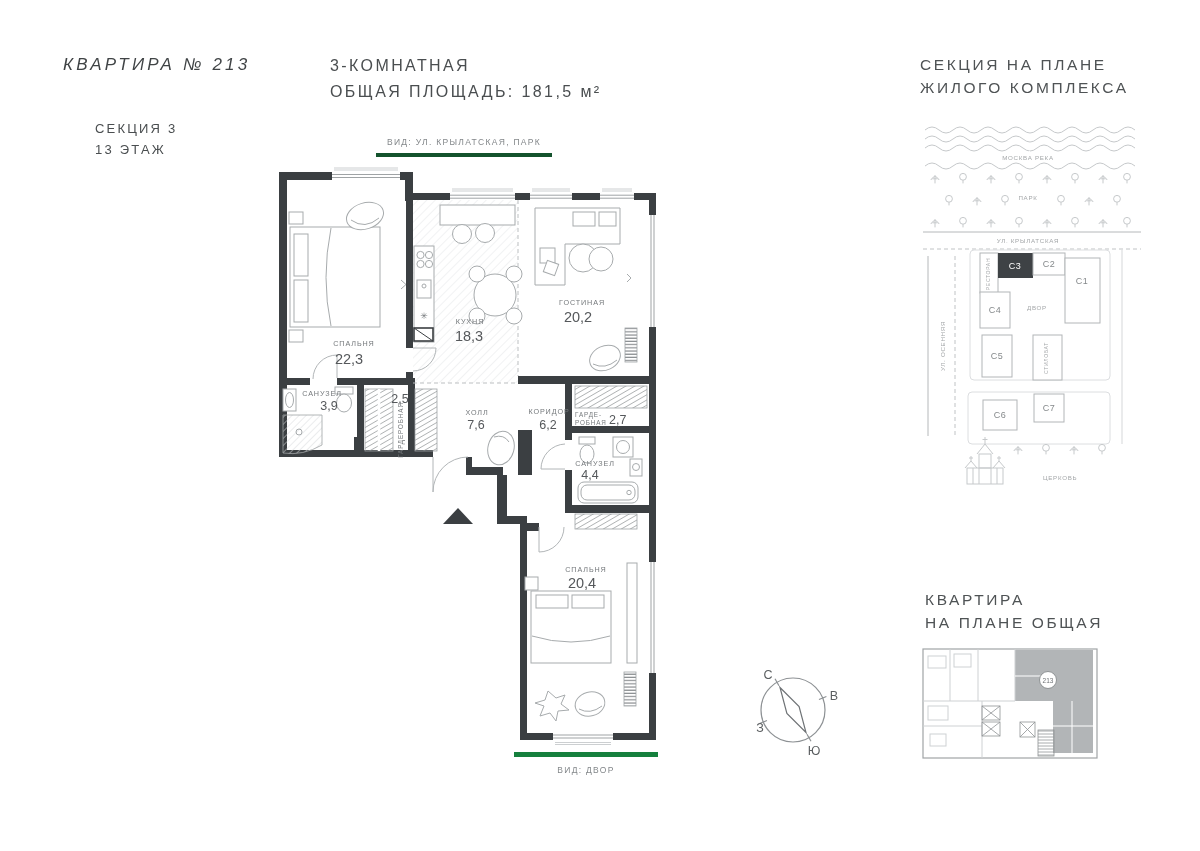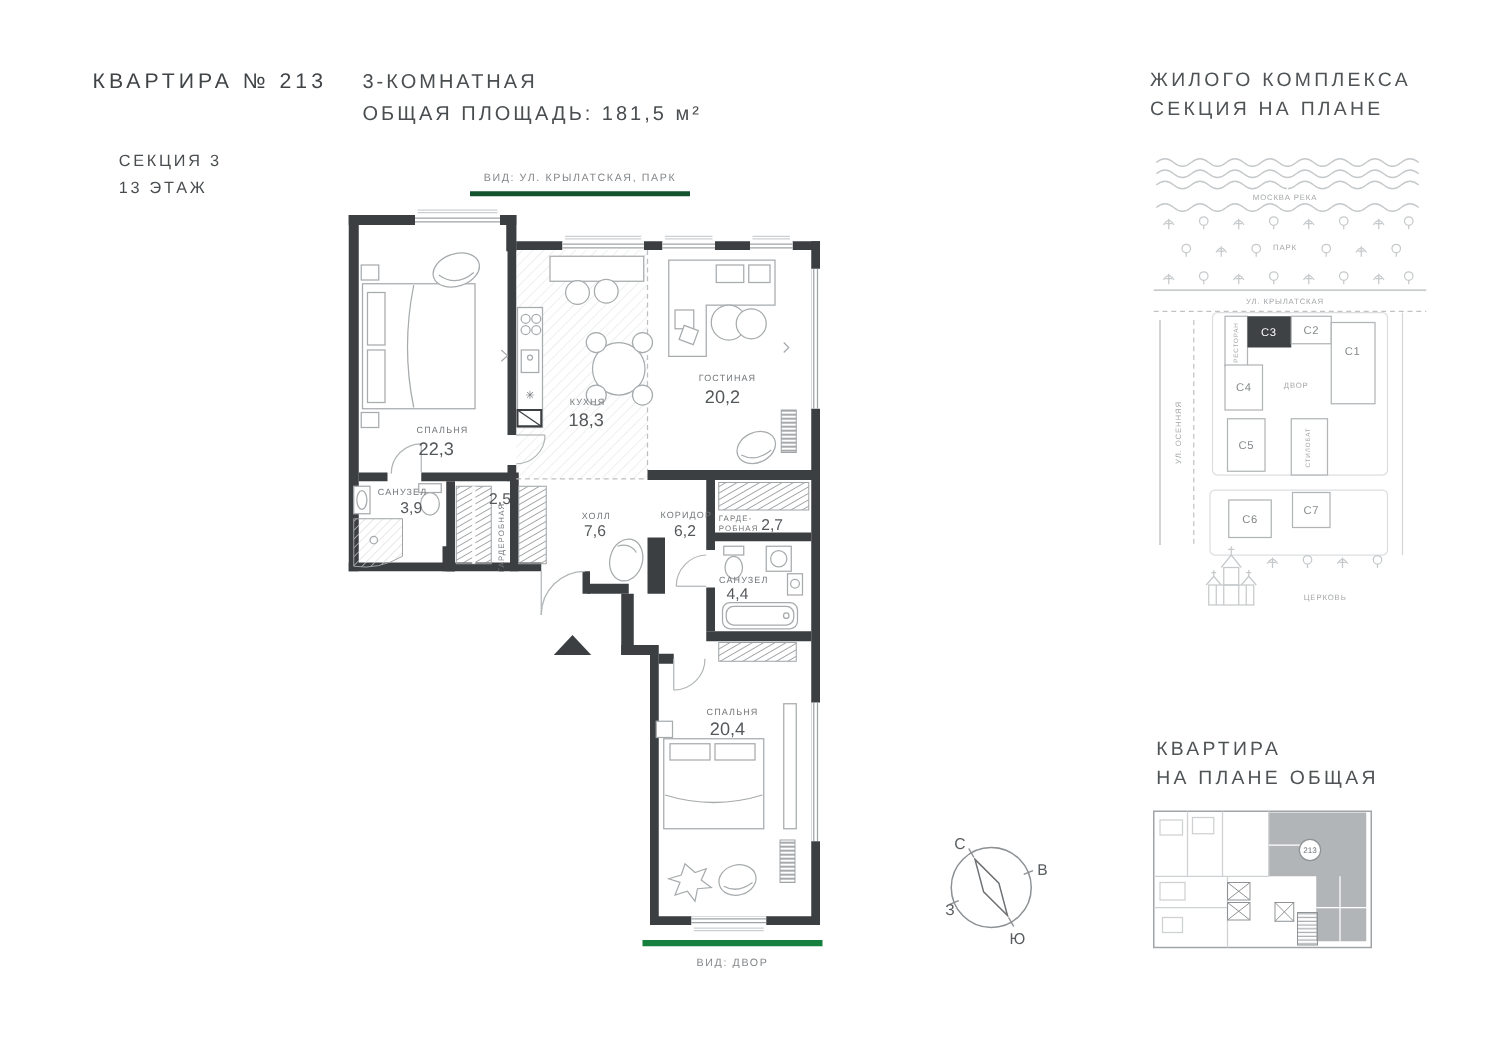--- a/index.html
+++ b/index.html
@@ -1,21 +1,21 @@
 <!DOCTYPE html>
 <html><head>
 <meta charset="utf-8">
 <style>
   html,body{margin:0;padding:0;background:#fff;}
   body{width:1200px;height:851px;position:relative;overflow:hidden;
        font-family:"Liberation Sans",sans-serif;color:#45494b;}
   .abs{position:absolute;}
   .title{font-size:17px;letter-spacing:3.2px;color:#404446;}
   .sub{font-size:13px;letter-spacing:2.2px;line-height:21px;color:#4a4e50;margin-left:32px;}
-  .spec{font-size:16px;letter-spacing:2.4px;line-height:26px;color:#4a4e50;}
+  .spec{font-size:16px;letter-spacing:2.4px;line-height:26px;color:#4a4e50;margin-left:40px;}
   .rtitle{font-size:15.5px;letter-spacing:2.6px;line-height:23px;color:#4f5355;}
   .viewlab{font-size:8.5px;letter-spacing:1.3px;color:#83878a;text-align:center;}
   svg text{font-family:"Liberation Sans",sans-serif;}
   .rname{font-size:7.2px;letter-spacing:.9px;fill:#74787b;}
   .rarea{font-size:14.5px;fill:#55585b;}
   .rarea-s{font-size:12.5px;fill:#55585b;}
   .wall{fill:#3b3f42;}
   .furn{stroke:#a7abad;fill:#fff;stroke-width:1;}
   .furnN{stroke:#a7abad;fill:none;stroke-width:1;}
   .door{stroke:#b2b6b8;fill:none;stroke-width:1;}
@@ -27,32 +27,32 @@
   .sitesec{font-size:9px;letter-spacing:.5px;fill:#85898b;}
   .siteln{stroke:#c6c9cb;fill:none;stroke-width:1;}
   .bld{stroke:#b2b5b7;fill:#fff;stroke-width:1;}
   .ctxt{font-size:12.5px;fill:#5a5e60;}
   .minil{stroke:#ced1d3;stroke-width:1;fill:none;}
   .minic{stroke:#8f9395;stroke-width:.8;fill:none;}
 </style>
 </head>
 <body>
 
-<div class="abs title" style="left:74px;top:55px;">КВАРТИРА № 213</div>
+<div class="abs title" style="left:63px;top:55px;font-style:italic;">КВАРТИРА № 213</div>
 <div class="abs sub" style="left:63px;top:118px;">
   <div>СЕКЦИЯ 3</div>
   <div>13 ЭТАЖ</div>
 </div>
 <div class="abs spec" style="left:290px;top:53px;">
   <div>3-КОМНАТНАЯ</div>
   <div>ОБЩАЯ ПЛОЩАДЬ: 181,5 м²</div>
 </div>
 <div class="abs rtitle" style="left:920px;top:53px;">
+  <div>СЕКЦИЯ НА ПЛАНЕ</div>
   <div>ЖИЛОГО КОМПЛЕКСА</div>
-  <div>СЕКЦИЯ НА ПЛАНЕ</div>
 </div>
 <div class="abs rtitle" style="left:925px;top:588px;">
   <div>КВАРТИРА</div>
   <div>НА ПЛАНЕ ОБЩАЯ</div>
 </div>
 
 <div class="abs viewlab" style="left:376px;top:137px;width:176px;border-bottom:4px solid #14532d;padding-bottom:6px;">ВИД: УЛ. КРЫЛАТСКАЯ, ПАРК</div>
 <div class="abs viewlab" style="left:514px;top:752px;width:144px;border-top:5px solid #15803d;padding-top:8px;">ВИД: ДВОР</div>
 
 <svg class="abs" style="left:273px;top:158px;" width="390" height="590" viewBox="0 0 390 590">

